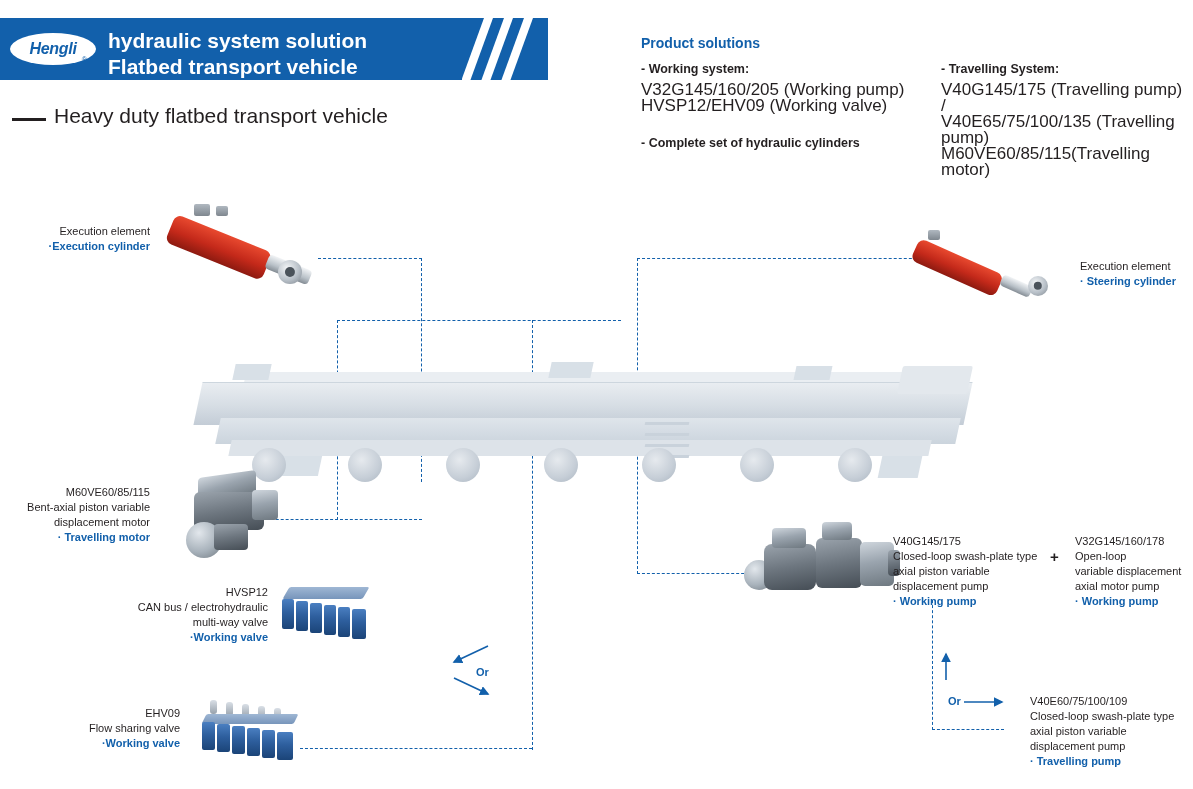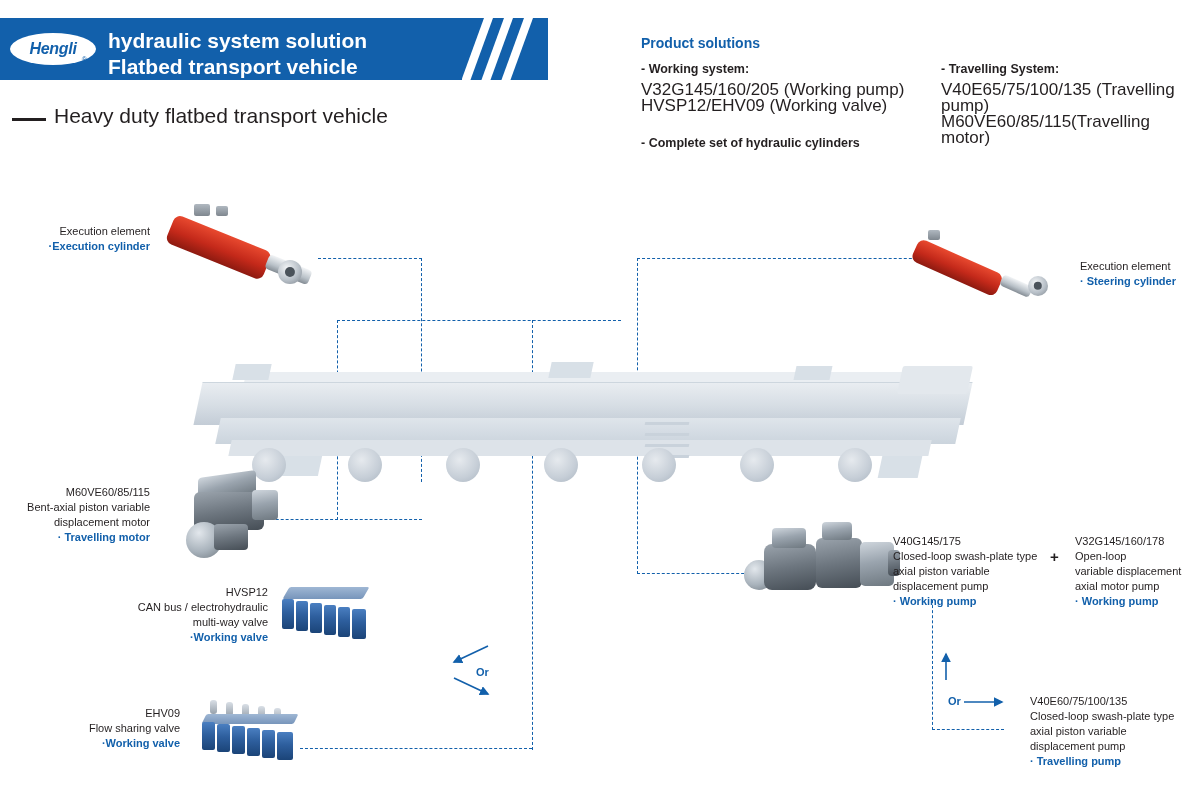--- a/index.html
+++ b/index.html
@@ -323,20 +323,21 @@
   <div class="ps-title">Product solutions</div>
 
   <div class="ps-col-a">
     <div class="ps-head">- Working system:</div>
     <div class="ps-line">V32G145/160/205 (Working pump)</div>
     <div class="ps-line">HVSP12/EHV09 (Working valve)</div>
   </div>
 
   <div class="ps-col-b">
     <div class="ps-head">- Travelling System:</div>
+    <div class="ps-line">V40G145/175 (Travelling pump) /</div>
     <div class="ps-line">V40E65/75/100/135 (Travelling pump)</div>
     <div class="ps-line">M60VE60/85/115(Travelling motor)</div>
   </div>
 
   <div class="ps-complete">- Complete set of hydraulic cylinders</div>
 
   <div class="dash-h" style="left:318px; top:258px; width:104px;"></div>
   <div class="dash-v" style="left:421px; top:258px; height:224px;"></div>
   <div class="dash-h" style="left:256px; top:519px; width:166px;"></div>
 
@@ -481,21 +482,21 @@
 
   <div class="callout ta-left" style="left:1075px; top:534px; width:118px;">
     <div class="plain">V32G145/160/178</div>
     <div class="plain">Open-loop</div>
     <div class="plain">variable displacement</div>
     <div class="plain">axial motor pump</div>
     <div class="blue">· Working pump</div>
   </div>
 
   <div class="callout ta-left" style="left:1030px; top:694px; width:160px;">
-    <div class="plain">V40E60/75/100/135</div>
+    <div class="plain">V40E60/75/100/109</div>
     <div class="plain">Closed-loop swash-plate type</div>
     <div class="plain">axial piston variable</div>
     <div class="plain">displacement pump</div>
     <div class="blue">· Travelling pump</div>
   </div>
 
   <svg class="arrow-svg" style="left:440px; top:640px;" width="70" height="60" viewBox="0 0 70 60">
     <defs>
       <marker id="ah" markerWidth="7" markerHeight="7" refX="5" refY="3" orient="auto">
         <path d="M0,0 L6,3 L0,6 z" fill="#1260ab"></path>

